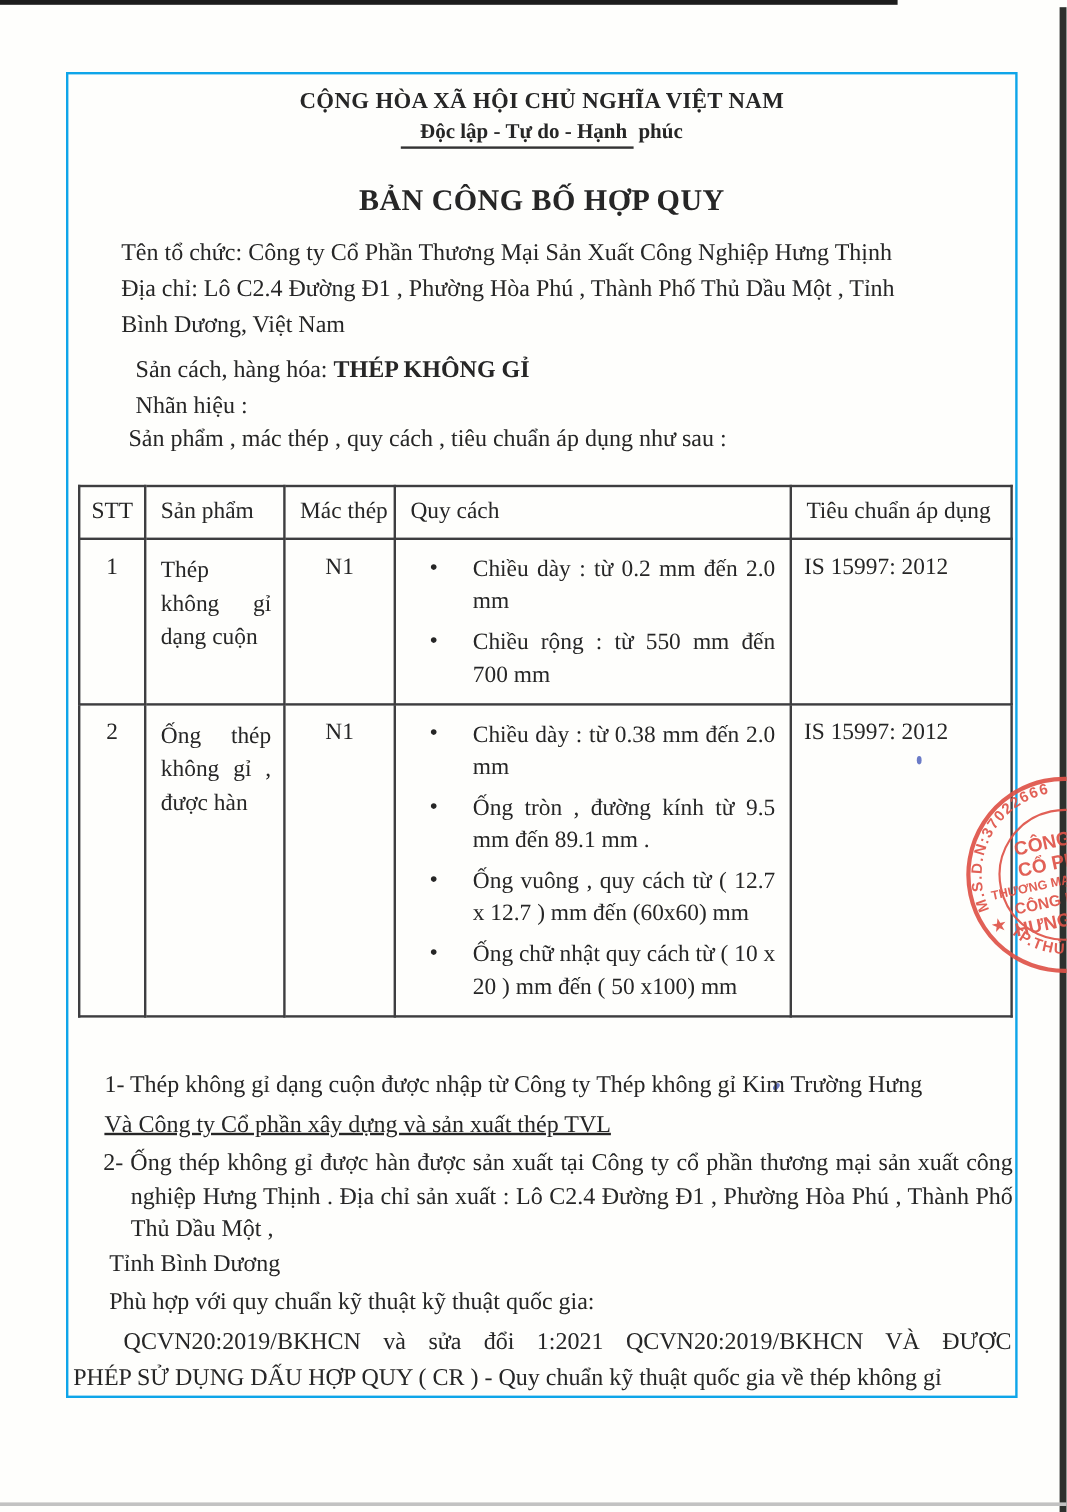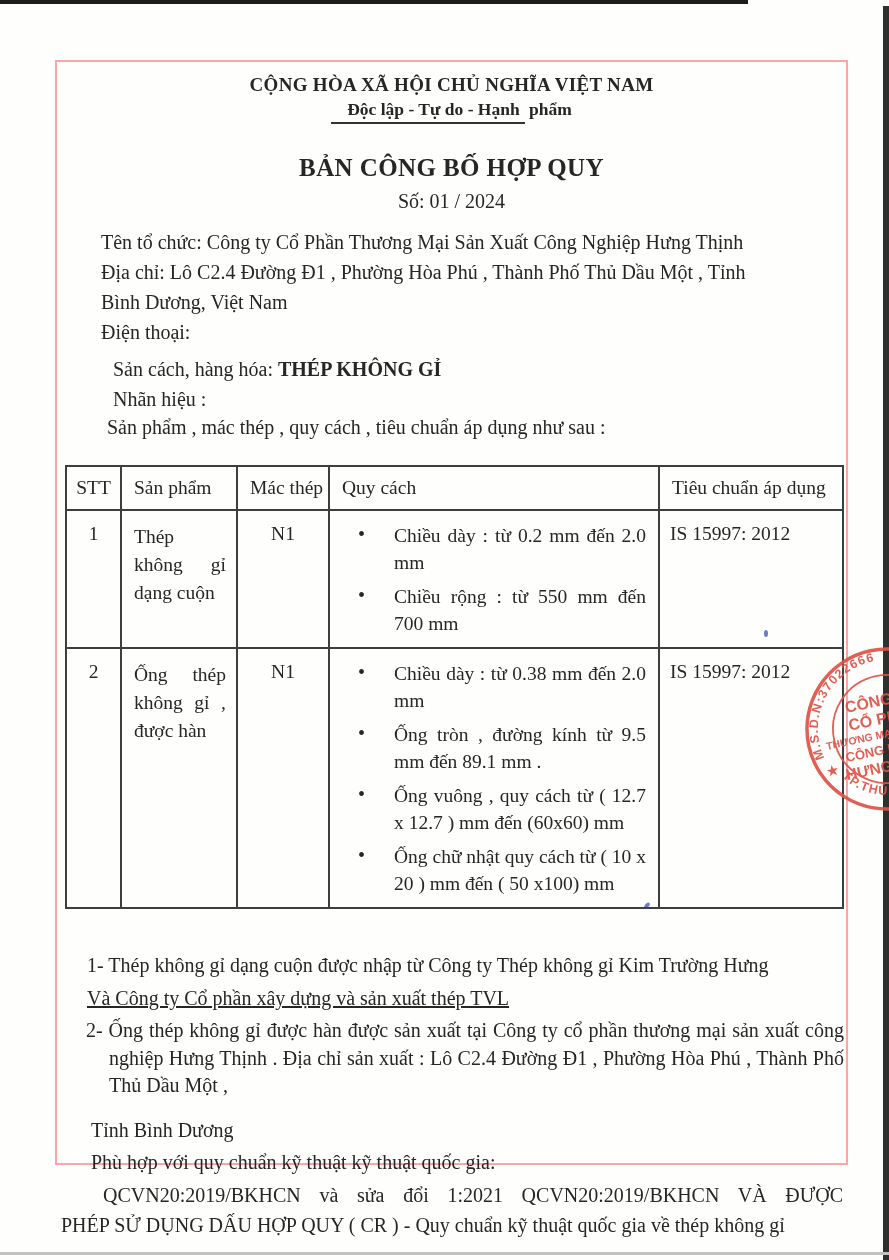--- a/index.html
+++ b/index.html
@@ -9,21 +9,21 @@
     font-family:"Liberation Serif", serif; color:#262626;
   }
   
   .edge-top    { position:absolute; left:0; top:0; width:748px; height:4px; background:#1d1d1d; }
   .edge-right  { position:absolute; left:883px; top:6px; width:6px; height:1254px; background:#2d302d; }
   .edge-bottom { position:absolute; left:0; top:1252px; width:889px; height:3px; background:#c2c2c2; }
   .ink-speck   { position:absolute; width:4px; height:7px; background:#3a4fb5; border-radius:50%; opacity:.75; }
 
   .page-border {
     position:absolute; left:55px; top:60px; width:793px; height:1105px;
-    border:2px solid #fca5a5; box-sizing:border-box;
+    border:2px solid #0ea5e9; box-sizing:border-box;
   }
 
   .nation   { margin-top:12px; text-align:center; font-weight:bold; font-size:19px; letter-spacing:.3px; }
   .motto    { margin-top:3px; text-align:center; font-weight:bold; font-size:17.5px; }
   .motto .ul{ display:inline-block; border-bottom:2px solid #333; padding:0 5px 2px 16px; }
   .doc-title{ margin-top:30px; text-align:center; font-weight:bold; font-size:25px; letter-spacing:.4px; }
   .doc-number{ margin-top:8px; text-align:center; font-size:20px; }
 
   .org      { margin:14px 4px 0 44px; font-size:20px; line-height:30px; }
   .product-block { margin:7px 4px 0 56px; font-size:20px; line-height:30px; }
@@ -41,21 +41,21 @@
   td.cell-qc  { padding:4px 4px 10px 0; }
   td.cell-qc ul { margin:0; padding:0; }
   td.cell-qc li { list-style:none; position:relative; padding:0 8px 0 64px; margin-top:7px; text-align:justify; line-height:27px; }
   td.cell-qc li::before { content:"•"; position:absolute; left:28px; top:-1px; font-size:20px; }
   td.cell-tc  { padding:12px 4px 0 10px; }
 
   .notes { font-size:20px; line-height:28px; }
   .note1-l1 { margin:42px 2px 0 30px; }
   .note1-l2 { margin:5px 2px 0 30px;text-decoration:underline; }
   .note2    { margin:5px 2px 0 52px; text-indent:-23px; text-align:justify; line-height:27.5px; }
-  .province { margin:16px 2px 0 34px; }
+  .province { margin:0 2px 0 34px; }
   .conform-intro { margin:4px 2px 0 34px; }
   .conform-l1 { margin:5px 3px 0 4px; text-indent:42px; text-align:justify; text-align-last:justify; }
   .conform-l2 { margin:2px 3px 0 4px; }
 
   .stamp { position:absolute; left:787px; top:629px; width:200px; height:200px; opacity:.92; }
   .stamp text { fill:#df5348; font-family:"Liberation Sans", sans-serif; font-weight:bold; }
   .stamp .arc { font-size:12.5px; letter-spacing:1.2px; }
   .stamp .ctr1 { font-size:16px; }
   .stamp .ctr2 { font-size:16px; }
   .stamp .ctr3 { font-size:10.5px; }
@@ -70,31 +70,29 @@
   <div class="edge-top"></div>
   <div class="edge-right"></div>
   <div class="edge-bottom"></div>
   <div class="ink-speck" style="left:764px; top:630px;"></div>
   <div class="ink-speck" style="left:645px; top:902px; transform:rotate(40deg);"></div>
 
   <div class="page-border">
 
     <div class="nation">CỘNG HÒA XÃ HỘI CHỦ NGHĨA VIỆT NAM</div>
     <div class="motto">
-      <span class="ul">Độc lập - Tự do - Hạnh</span><span> phẩm</span>
+      <span class="ul">Độc lập - Tự do - Hạnh</span><span> phúc</span>
     </div>
 
     <div class="doc-title">BẢN CÔNG BỐ HỢP QUY</div>
-    <div class="doc-number">Số: 01 / 2024</div>
 
     <div class="org">
       <div>Tên tổ chức: Công ty Cổ Phần Thương Mại Sản Xuất Công Nghiệp Hưng Thịnh</div>
       <div>Địa chỉ: Lô C2.4 Đường Đ1 , Phường Hòa Phú , Thành Phố Thủ Dầu Một , Tỉnh</div>
       <div>Bình Dương, Việt Nam</div>
-      <div>Điện thoại:</div>
     </div>
 
     <div class="product-block">
       <div>
         <span>Sản cách, hàng hóa: </span><span class="product-name">THÉP KHÔNG GỈ</span>
       </div>
       <div>Nhãn hiệu :</div>
     </div>
 
     <div class="intro-line">Sản phẩm , mác thép , quy cách , tiêu chuẩn áp dụng như sau :</div>

